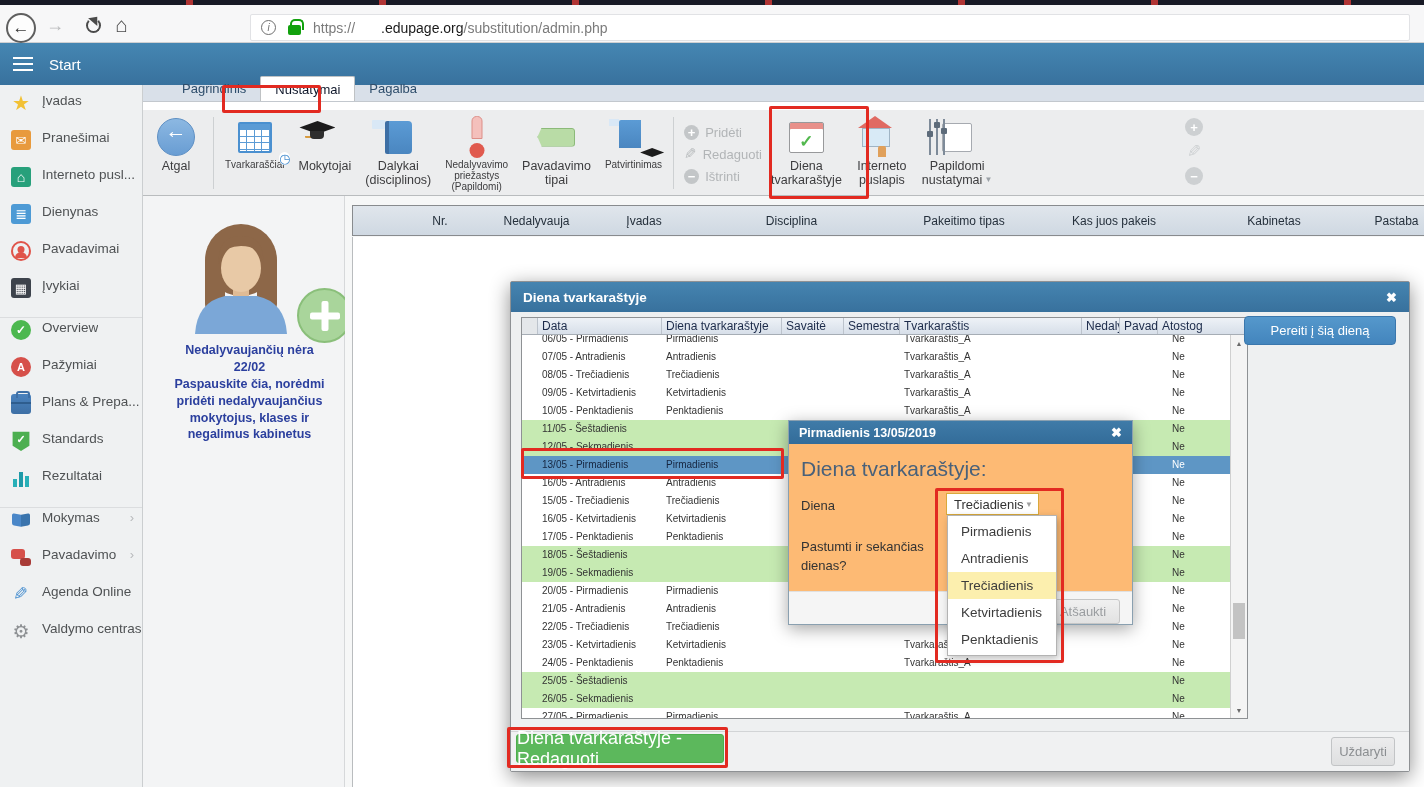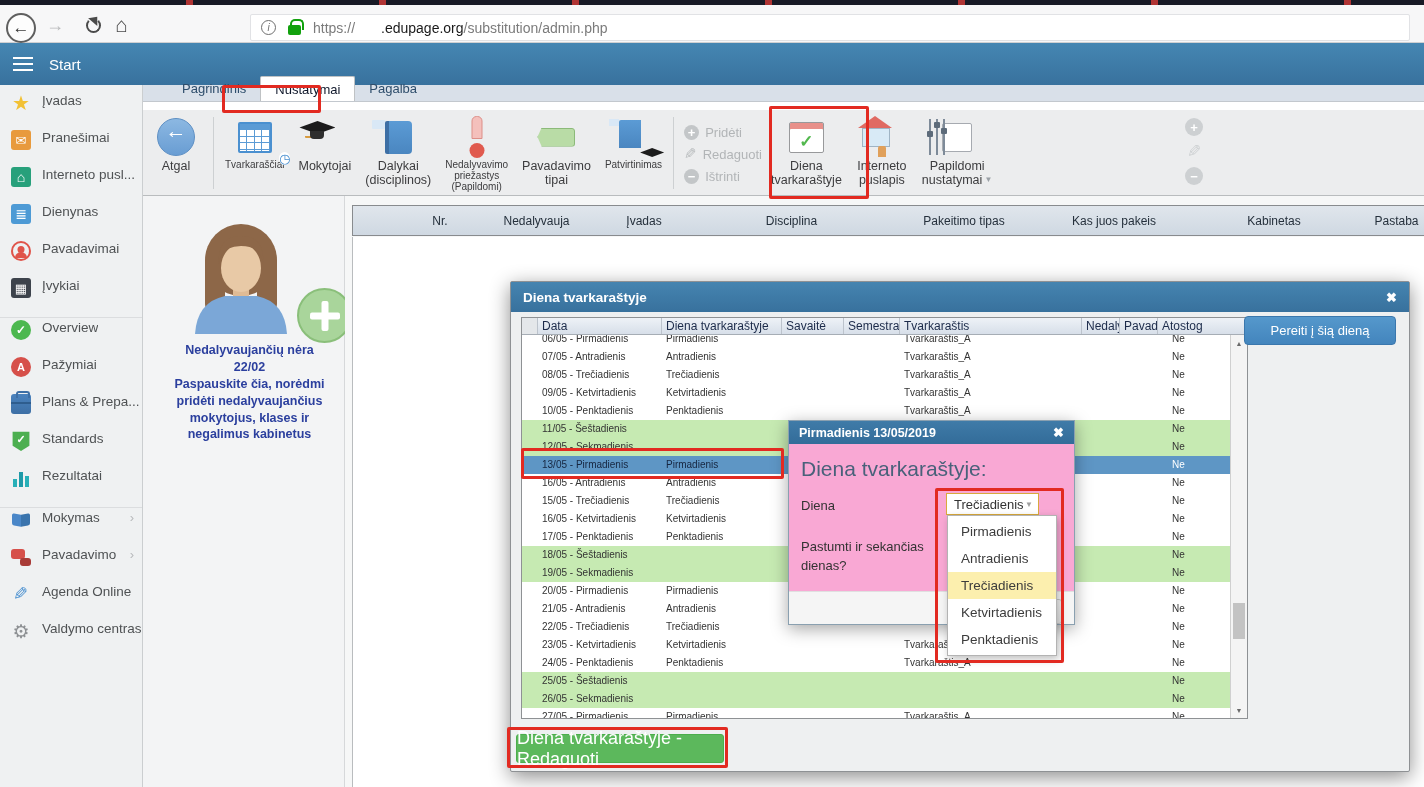--- a/index.html
+++ b/index.html
@@ -155,21 +155,21 @@
   .vscroll{position:absolute;right:0;top:17px;bottom:0;width:17px;background:#f4f4f4;border-left:1px solid #d0d0d0}
   .sarrow{position:absolute;left:0;width:16px;height:16px;display:flex;align-items:center;justify-content:center;font-size:7px;color:#6a6a6a;cursor:pointer}
   .sarrow.up{top:0}.sarrow.down{bottom:0}
   .sthumb{position:absolute;left:2px;top:268px;width:12px;height:36px;background:#c3c3c3;cursor:grab}
   .goto-btn{position:absolute;right:13px;top:34px;width:152px;height:29px;border-radius:4px;background:linear-gradient(#5598cc,#4385bd);border:1px solid #3a77ad;color:#fff;font-size:13px;display:flex;align-items:center;justify-content:center;cursor:pointer}
   .mfooter{position:absolute;left:0;right:0;bottom:0;height:40px;background:#f0f1f2;border-top:1px solid #d2d4d6}
   .close-btn{position:absolute;right:14px;top:5px;width:64px;height:29px;background:linear-gradient(#ececed,#dedfe0);border:1px solid #c2c4c6;border-radius:3px;color:#8b8e91;font-size:13px;display:flex;align-items:center;justify-content:center;cursor:pointer}
   .edit-btn{position:absolute;left:5px;top:452px;width:208px;height:29px;background:#5cb85c;border:1px solid #4cae4c;border-radius:3px;color:#fff;font-size:18px;display:flex;align-items:center;justify-content:center;cursor:pointer}
 
   
-  .dialog{position:absolute;left:788px;top:420px;width:287px;height:205px;background:#f9a8d4;border:1px solid #8aa0b0;box-shadow:0 4px 16px rgba(0,0,0,.35);z-index:20}
+  .dialog{position:absolute;left:788px;top:420px;width:345px;height:205px;background:#fdba74;border:1px solid #8aa0b0;box-shadow:0 4px 16px rgba(0,0,0,.35);z-index:20}
   .dtitle{height:23px;background:linear-gradient(#3f7ba8,#336c99);display:flex;align-items:center;padding:0 10px;color:#fff;font-weight:bold;font-size:12.5px}
   .dh1{position:absolute;left:12px;top:36px;font-size:21px;color:#49617a}
   .dlabel{position:absolute;left:12px;top:77px;font-size:13px;color:#333}
   .ddsel{position:absolute;left:157px;top:72px;width:93px;height:22px;border:1px solid #d9a93c;background:#fff;display:flex;align-items:center;padding-left:7px;font-size:13px;color:#333;cursor:pointer}
   .ddsel .caret{margin-left:auto;margin-right:5px;color:#a0a0a0}
   .dq{position:absolute;left:12px;top:117px;width:152px;font-size:13px;color:#333;line-height:1.45}
   .dfoot{position:absolute;left:0;right:0;top:170px;bottom:0;background:#f5f5f5;border-top:1px solid #e0e0e0}
   .cancel-btn{position:absolute;right:12px;top:7px;width:74px;height:25px;background:linear-gradient(#f0f0f0,#e2e2e2);border:1px solid #c6c6c6;border-radius:3px;color:#9a9da0;font-size:13px;display:flex;align-items:center;justify-content:center;cursor:pointer}
 
   
@@ -686,20 +686,23 @@
             </div>
           </div>
         </div>
       <div class="vscroll">
         <span class="sarrow up">▲</span>
         <span class="sthumb"></span>
         <span class="sarrow down">▼</span>
       </div>
     </div>
     <div class="goto-btn">Pereiti į šią dieną</div>
+    <div class="mfooter">
+      <div class="close-btn">Uždaryti</div>
+    </div>
     <div class="edit-btn">Diena tvarkaraštyje - Redaguoti</div>
   </div>
 
   <div class="dialog">
     <div class="dtitle">
       <span>Pirmadienis 13/05/2019</span>
       <span class="xclose">✖</span>
     </div>
     <div class="dh1">Diena tvarkaraštyje:</div>
     <div class="dlabel">Diena</div>

